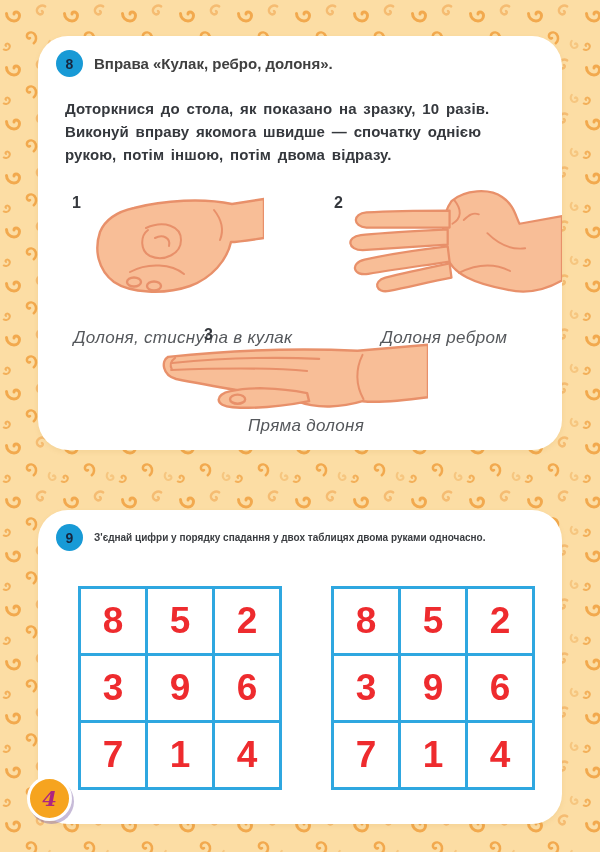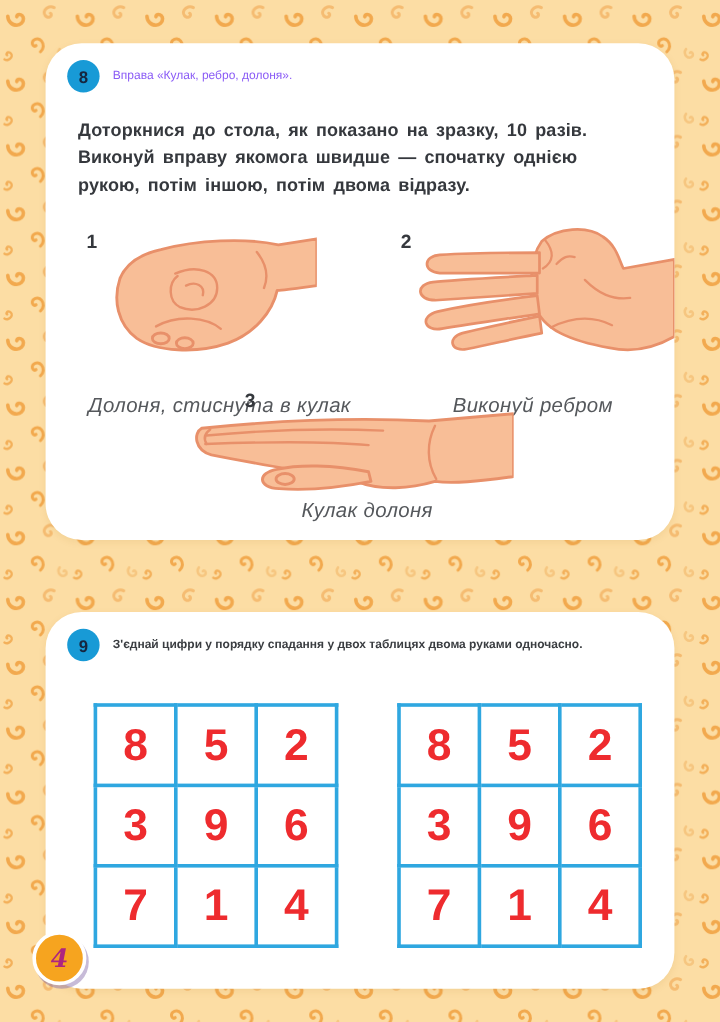--- a/index.html
+++ b/index.html
@@ -24,21 +24,21 @@
 
   .card-header { position:absolute; left:18px; top:14px; display:flex; align-items:flex-start; }
   .badge {
     flex:0 0 auto;
     width:27px; height:27px; border-radius:50%;
     background:#189ad6;
     color:#16263f; font-weight:bold; font-size:14px;
     display:flex; align-items:center; justify-content:center;
     margin-right:11px;
   }
-  .ex-title { font-size:10px; color:#8b5cf6; line-height:27px; }
+  .ex-title { font-size:15px; color:#404040; line-height:27px;font-weight:bold; }
   .ex-instruction-bold {
     font-size:10px; font-weight:bold; color:#3a3d41; line-height:27px; width:452px;
   }
 
   .instruction {
     position:absolute; left:27px; top:62px; width:474px;
     font-size:15px; font-weight:bold; color:#35383d;
     line-height:1.52; word-spacing:2.5px; letter-spacing:0.1px;
   }
 
@@ -141,39 +141,39 @@
           <path d="M 114 64 C 80 68, 44 74, 26 78 C 10 82, 14 96, 30 93 C 60 88, 90 84, 116 80 Z"></path>
           <path d="M 116 82 C 92 87, 64 93, 48 97 C 34 101, 38 114, 52 111 C 76 106, 98 101, 118 97 Z"></path>
         </g>
         <g fill="none" stroke="#e8906a" stroke-width="2" stroke-linecap="round">
           <path d="M 121 15 C 129 25, 129 34, 119 40"></path>
           <path d="M 131 36 C 137 30, 141 28, 147 30"></path>
           <path d="M 126 92 C 146 82, 164 82, 180 90"></path>
           <path d="M 156 50 C 168 62, 180 68, 196 66"></path>
         </g>
       </svg>
-      <figcaption class="fig-caption">Виконуй ребром</figcaption>
+      <figcaption class="fig-caption">Долоня ребром</figcaption>
     </figure>
 
     <figure class="fig fig-3">
       <span class="fig-num">3</span>
       <svg class="hand-svg" width="272" height="68" viewBox="0 0 270 66" aria-hidden="true">
         <g fill="#f8be97" stroke="#e8906a" stroke-width="2.4" stroke-linejoin="round" stroke-linecap="round">
           <path d="M 12 14 C 70 8, 140 5, 200 8 L 270 2 L 270 54 C 240 58, 220 60, 205 58 C 185 64, 160 66, 140 58 C 110 52, 60 44, 20 36 C 6 32, 5 18, 12 14 Z"></path>
           <path d="M 150 50 C 120 44, 92 44, 74 48 C 58 51, 58 63, 76 64 C 104 66, 132 62, 152 58 Z"></path>
           <ellipse cx="81" cy="56" rx="7.5" ry="4.5"></ellipse>
         </g>
         <g fill="none" stroke="#e8906a" stroke-width="2" stroke-linecap="round">
           <path d="M 16 20 C 70 15, 120 14, 162 16"></path>
           <path d="M 15 27 C 70 25, 118 25, 150 28"></path>
           <path d="M 19 15 q -7 5 -3 12"></path>
           <path d="M 205 12 C 198 26, 198 42, 206 56"></path>
         </g>
       </svg>
-      <figcaption class="fig-caption">Кулак долоня</figcaption>
+      <figcaption class="fig-caption">Пряма долоня</figcaption>
     </figure>
   </section>
 
   <section class="card card-2">
     <div class="card-header">
       <span class="badge">9</span>
       <span class="ex-instruction-bold">З'єднай цифри у порядку спадання у двох таблицях двома руками одночасно.</span>
     </div>
 
     <div class="tables-row">

